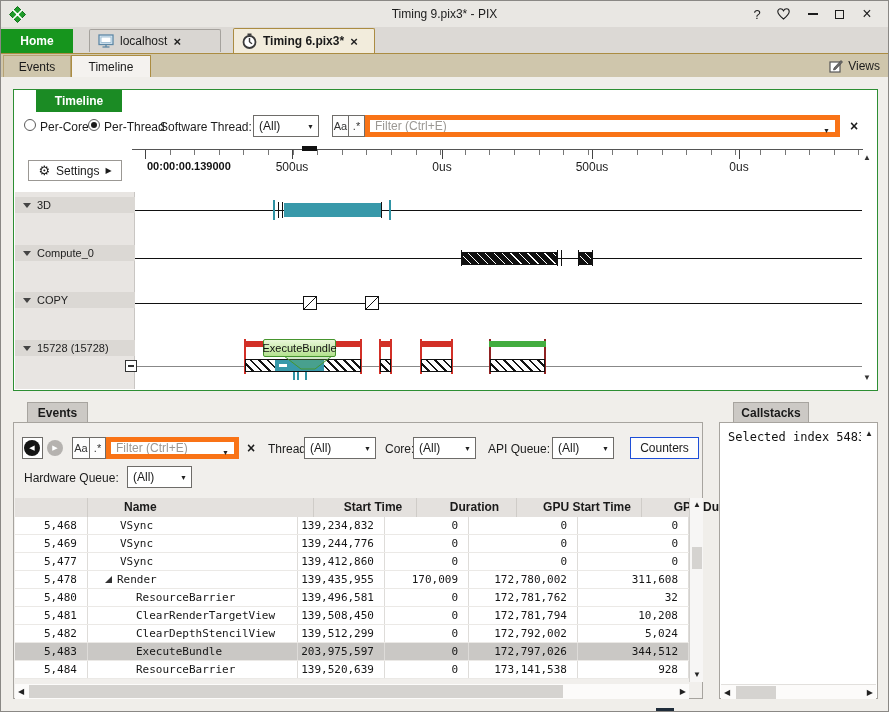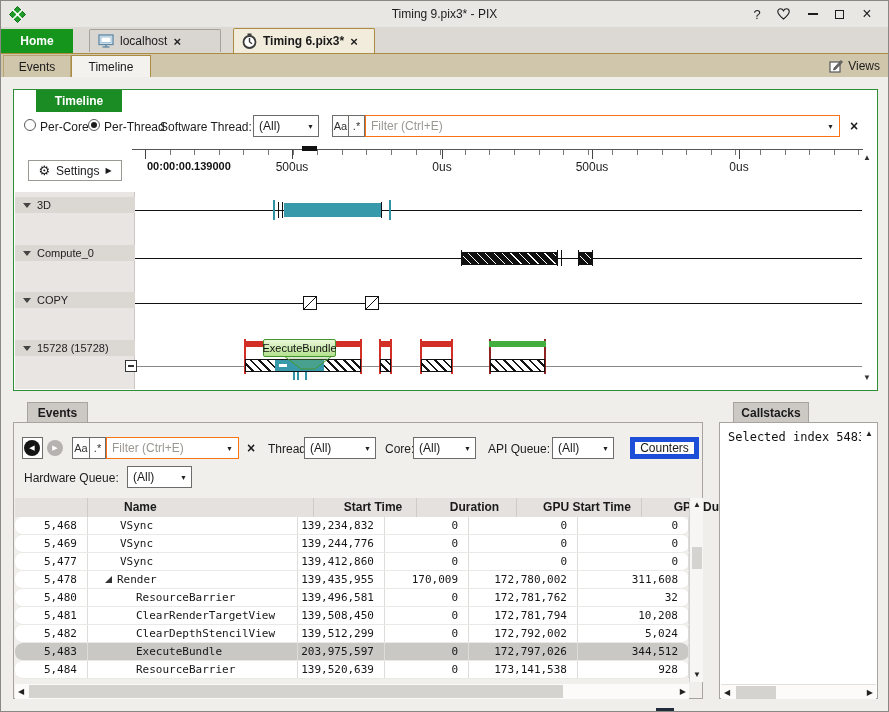--- a/index.html
+++ b/index.html
@@ -39,21 +39,21 @@
   
   .tl-panel { position:absolute; left:12px; top:12px; width:865px; height:302px; background:#fff; border:1px solid #2d8e33; }
   .tl-tab { position:absolute; left:22px; top:0; width:86px; height:22px; background:#1b8b24; color:#fff; font-weight:bold; display:flex; align-items:center; justify-content:center; }
   .tl-filterrow { position:absolute; left:0; top:22px; width:100%; height:34px; background:#fff; }
   .radio { position:absolute; width:12px; height:12px; border:1px solid #5a5a5a; border-radius:50%; background:#fff; }
   .radio.sel::after { content:""; position:absolute; left:2px; top:2px; width:6px; height:6px; border-radius:50%; background:#1c1c1c; }
   .lbl { position:absolute; font-size:12px; color:#1c1c1c; white-space:nowrap; }
   .dd { position:absolute; height:22px; background:#fff; border:1px solid #6e6c69; display:flex; align-items:center; justify-content:space-between; padding:0 4px 0 5px; font-size:12px; }
   .dd .car { font-size:7px; color:#222; margin-left:4px; }
   .tbtn { position:absolute; width:17px; height:22px; background:#fdfdfd; border:1px solid #6e6c69; display:flex; align-items:center; justify-content:center; font-size:11px; color:#333; }
-  .fcombo { position:absolute; height:22px; background:#fff; border:1px solid #f97316; }
+  .fcombo { position:absolute; height:22px; background:#fff; border:5px solid #f97316; }
   .fcombo input { position:absolute; left:0; top:0; width:100%; height:100%; border:none; outline:none; padding:0 18px 0 5px; font-family:"Liberation Sans",sans-serif; font-size:12px; background:transparent; }
   .fcombo input::placeholder { color:#9b9894; }
   .fcombo .car { position:absolute; right:5px; top:7px; font-size:7px; color:#222; }
   .clr-x { position:absolute; font-size:14px; font-weight:bold; color:#1c1c1c; line-height:1; }
   .settings-btn { position:absolute; left:14px; top:70px; width:94px; height:21px; background:#fff; border:1px solid #9b9894; display:flex; align-items:center; justify-content:center; gap:6px; font-size:12px; }
 
   
   .ruler-line { position:absolute; left:118px; top:59px; width:731px; height:1px; background:#555; }
   .ruler-ticks { position:absolute; left:131px; top:60px; width:719px; height:5px; background:repeating-linear-gradient(to right,#777 0 1px,transparent 1px 24.6px); }
   .major-tick { position:absolute; top:60px; width:1px; height:9px; background:#444; }
@@ -81,28 +81,28 @@
   .scroll-arr { position:absolute; font-size:8px; color:#333; line-height:1; }
   .expbox { position:absolute; left:111px; top:270px; width:12px; height:12px; background:#fff; border:1px solid #333; }
   .expbox::after { content:""; position:absolute; left:2px; top:4px; width:6px; height:2px; background:#333; }
 
   
   .panel-tab { position:absolute; height:20px; background:#ccc9c5; border:1px solid #a7a49f; border-bottom:none; display:flex; align-items:center; justify-content:center; font-weight:bold; font-size:12px; }
   .ev-body { position:absolute; left:12px; top:345px; width:690px; height:277px; background:#f1efec; border:1px solid #a7a49f; }
   .cs-body { position:absolute; left:718px; top:345px; width:159px; height:277px; background:#fff; border:1px solid #a7a49f; }
 
   .circle-btn { position:absolute; width:16px; height:16px; border-radius:50%; display:flex; align-items:center; justify-content:center; color:#fff; font-size:7px; }
-  .btn { position:absolute; background:#fdfdfd; border:5px solid #1d4ed8; display:flex; align-items:center; justify-content:center; font-size:12px; }
+  .btn { position:absolute; background:#fdfdfd; border:1px solid #1d4ed8; display:flex; align-items:center; justify-content:center; font-size:12px; }
 
   
   .thead { position:absolute; left:1px; top:75px; width:674px; height:19px; display:grid; grid-template-columns:73px 210px 87px 84px 109px 111px; background:#e4e1de; font-weight:bold; font-size:12px; line-height:19px;gap:16px; }
   .thead div { border-right:1px solid #cfccc8; text-align:center; overflow:hidden; }
   .thead .hname { text-align:left; padding-left:20px; }
   .tbody { position:absolute; left:1px; top:94px; width:674px; }
-  .trow { display:grid; grid-template-columns:73px 210px 87px 84px 109px 111px; height:18px; line-height:17px; background:#fff; border-bottom:1px solid #ebe9e6; font-family:"DejaVu Sans Mono",monospace; font-size:11px; color:#161616;border-radius:8px; }
+  .trow { display:grid; grid-template-columns:73px 210px 87px 84px 109px 111px; height:18px; line-height:17px; background:#fff; border-bottom:1px solid #ebe9e6; font-family:"DejaVu Sans Mono",monospace; font-size:11px; color:#161616; }
   .trow.sel { background:#cac8c5; }
   .tc { border-right:1px solid #dedcd9; overflow:hidden; white-space:nowrap; }
   .c0,.c2,.c3,.c4,.c5 { text-align:right; padding-right:10px; }
   .c1 { display:flex; align-items:center; padding-left:32px; }
   .c1.lvl0 { padding-left:17px; } .c1.lvl2 { padding-left:48px; }
   .exp { width:0; height:0; border-bottom:7px solid #333; border-left:7px solid transparent; margin-right:5px; flex:none; }
 
   
   .vscroll { position:absolute; background:#f7f6f5; border-left:1px solid #d3d1ce; }
   .hscroll { position:absolute; background:#fcfbfa; }

